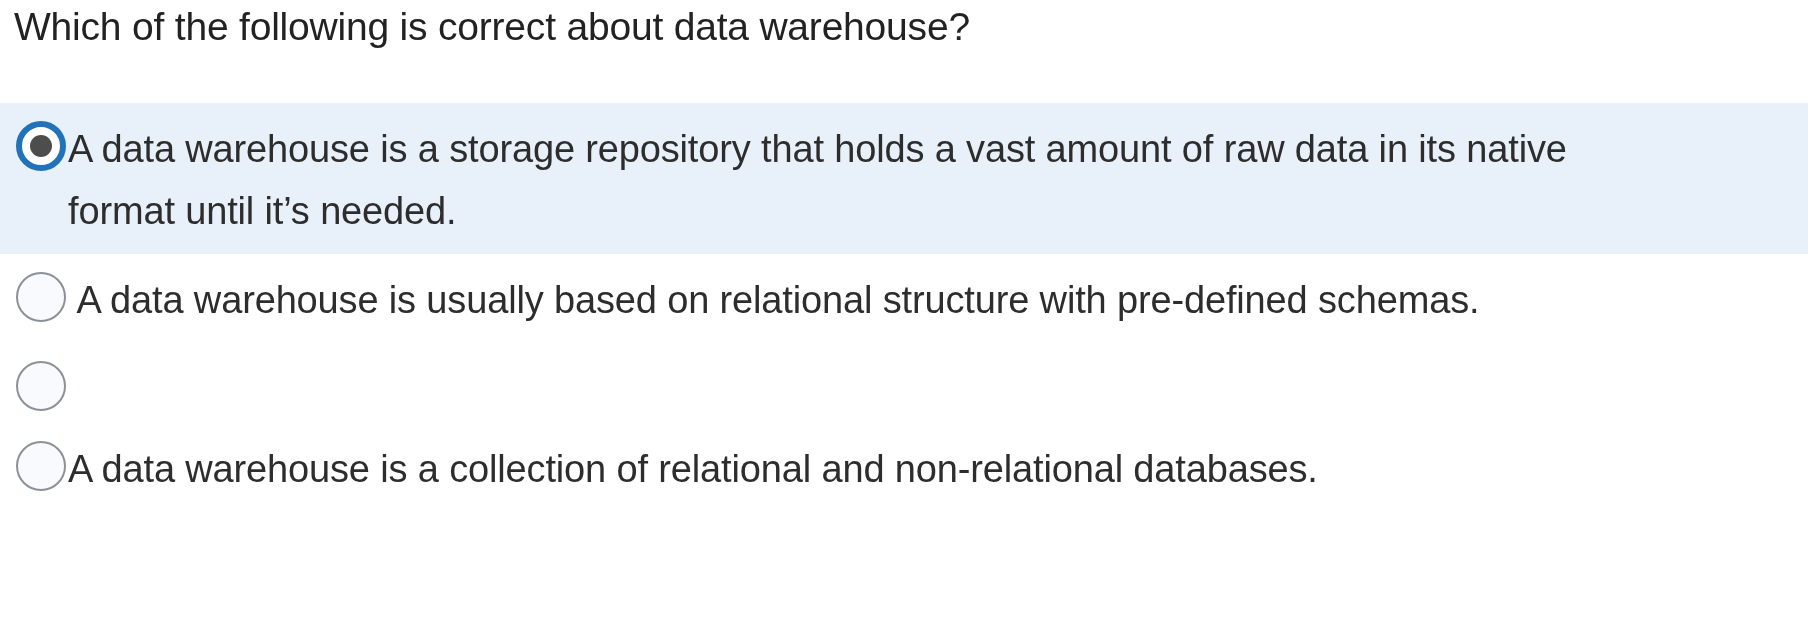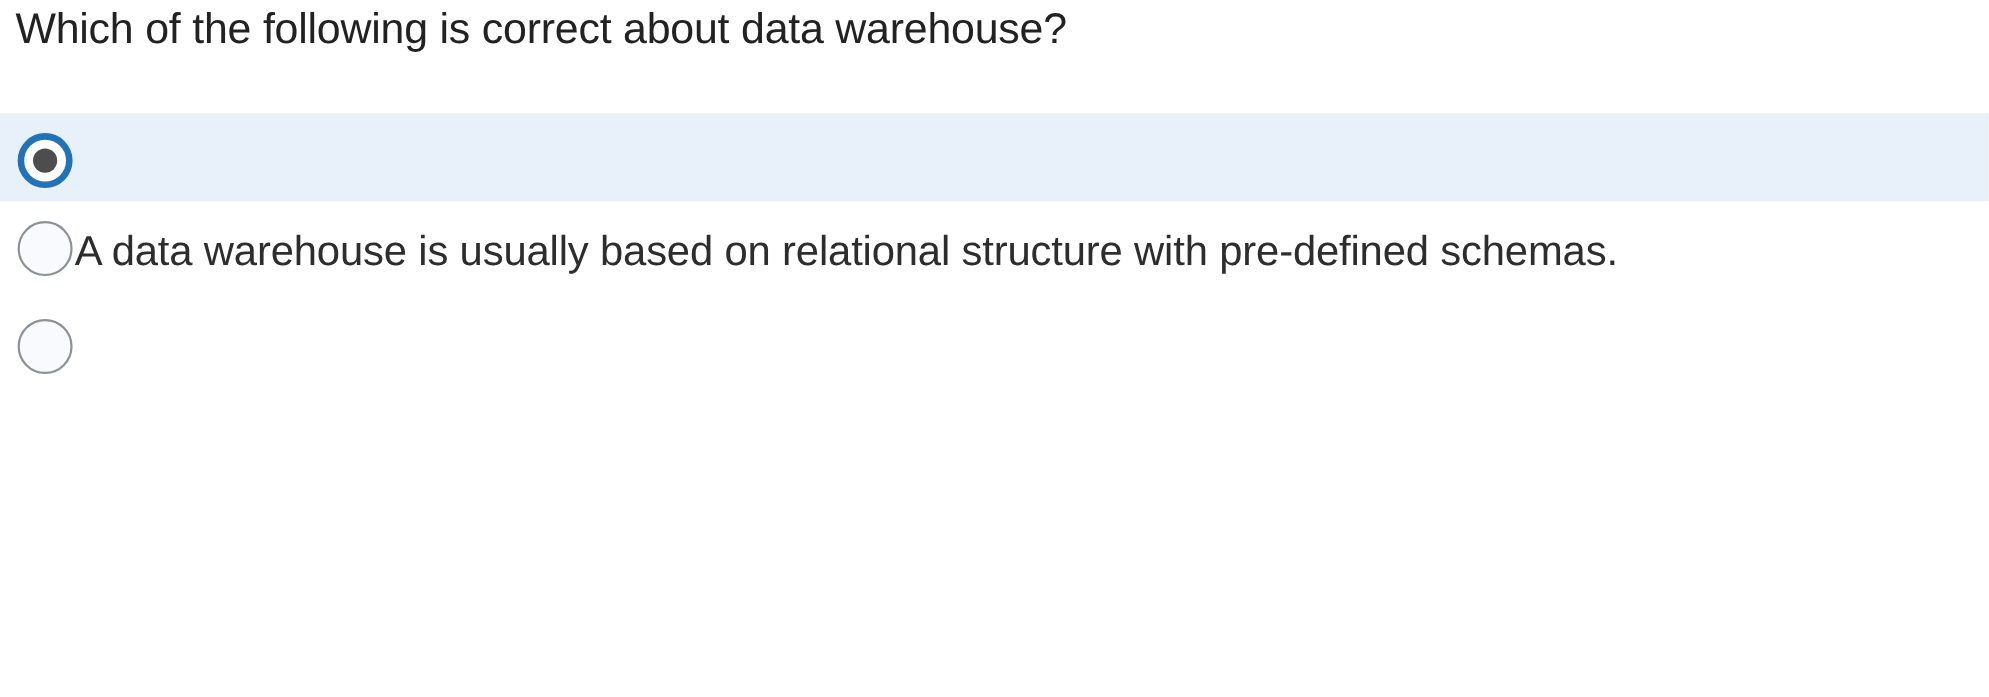--- a/index.html
+++ b/index.html
@@ -98,45 +98,53 @@
     font-size: 38px;
     line-height: 62px;
     letter-spacing: -0.15px;
     color: #2d2d2d;
   }
   .option-label.two-line {
     max-width: 1510px;
   }
   .option-label.narrow-a {
     max-width: 1420px;
+    text-align: center;
   }
 </style>
 </head>
 <body>
 
 <div class="quiz-root">
 
   <div class="question-text">Which of the following is correct about data warehouse?</div>
 
   <div class="options-list">
 
     <div class="option-row selected">
       <span class="radio-wrap">
         <span class="radio checked"></span>
       </span>
+      <span class="option-label two-line">A data warehouse is a storage repository that holds a vast amount of raw data in its native format until it’s needed.</span>
     </div>
 
     <div class="option-row">
       <span class="radio-wrap">
         <span class="radio"></span>
       </span>
       <span class="option-label narrow-a">A data warehouse is usually based on relational structure with pre-defined schemas.</span>
     </div>
 
     <div class="option-row">
       <span class="radio-wrap">
         <span class="radio"></span>
       </span>
     </div>
 
+    <div class="option-row">
+      <span class="radio-wrap">
+        <span class="radio"></span>
+      </span>
+      <span class="option-label">A data warehouse is a collection of relational and non-relational databases.</span>
+    </div>
 
   </div>
 </div>
 
 </body></html>

